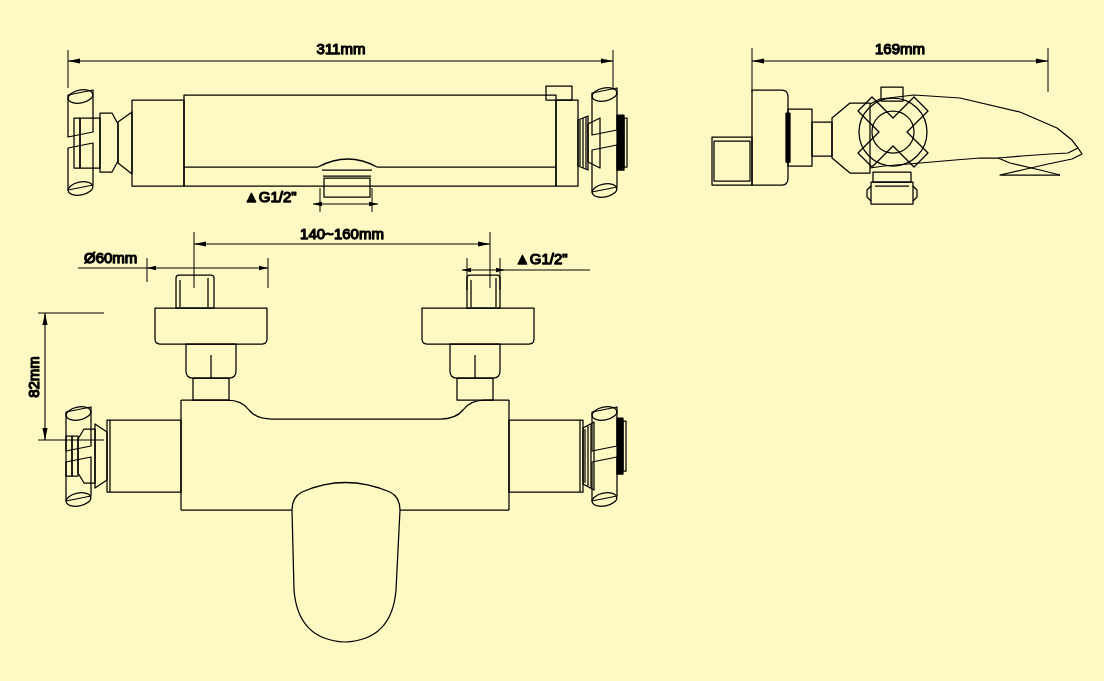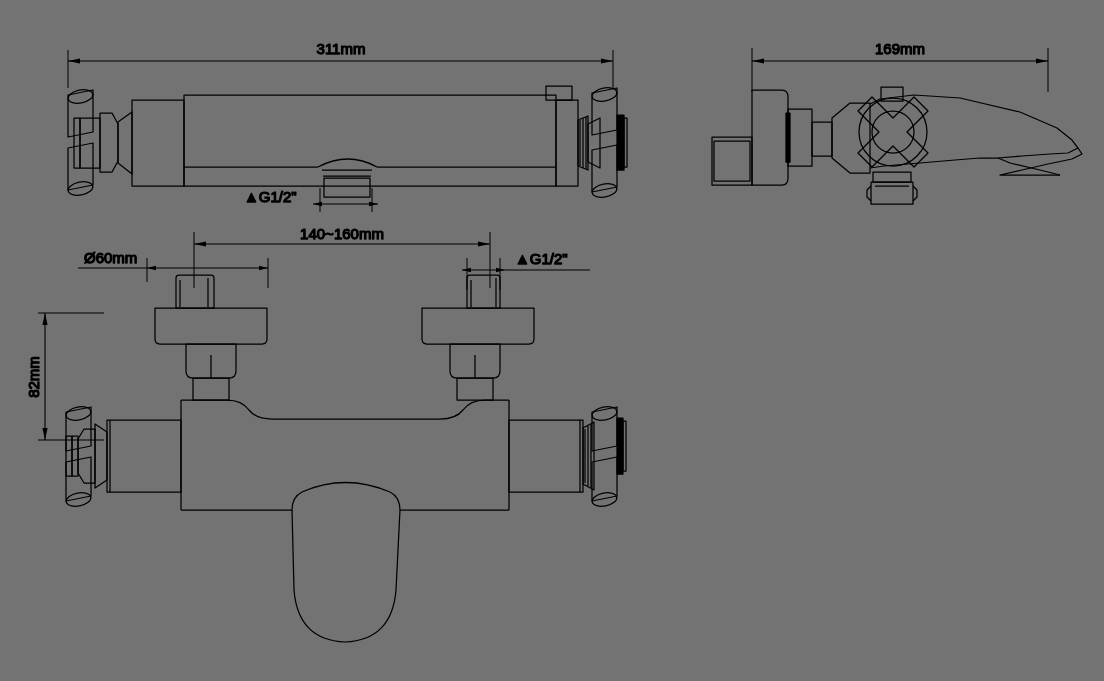--- a/index.html
+++ b/index.html
@@ -7,21 +7,21 @@
     padding: 0;
     background: #ffffff;
   }
   body {
     font-family: "Liberation Sans", sans-serif;
   }
   #sheet {
     position: relative;
     width: 1104px;
     height: 681px;
-    background: #737373;
+    background: #fef9c3;
     overflow: hidden;
   }
   #sheet svg {
     position: absolute;
     top: 0;
     left: 0;
   }
   .dim-text {
     font-family: "Liberation Sans", sans-serif;
     font-size: 15px;

